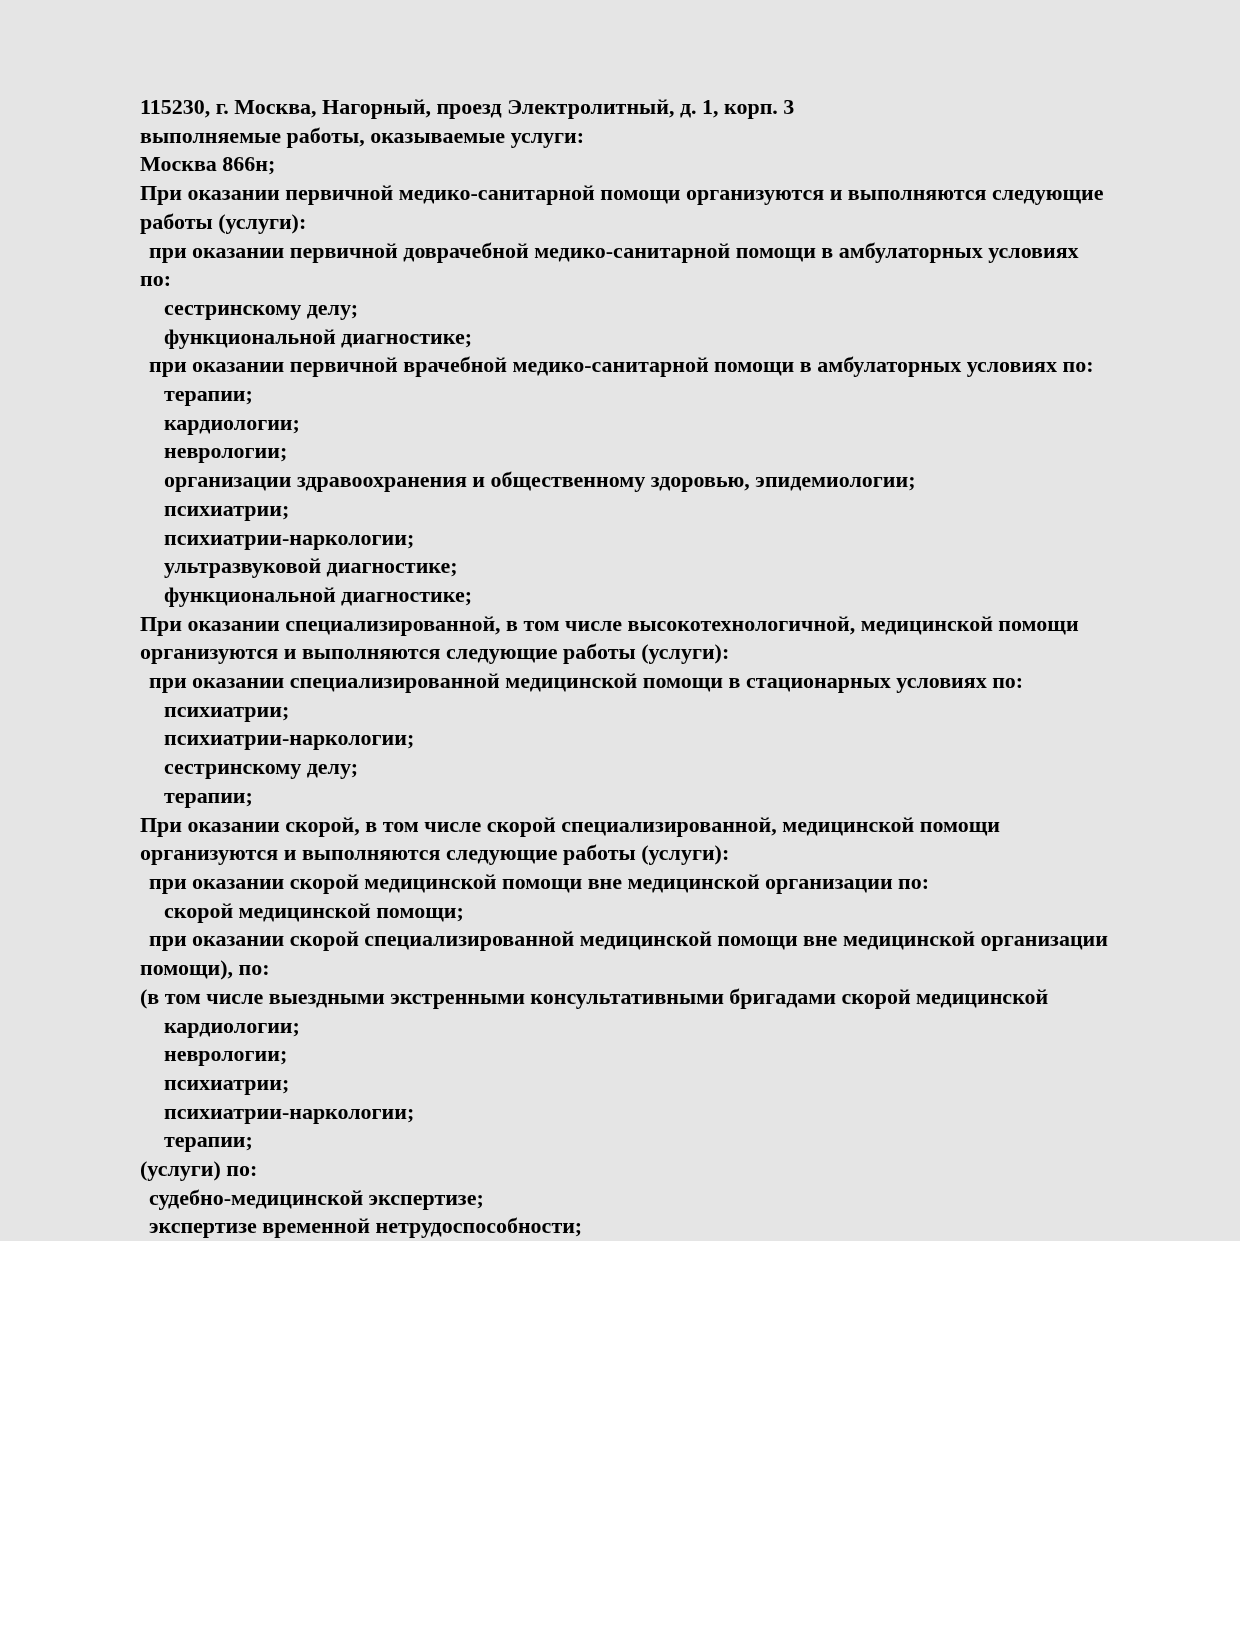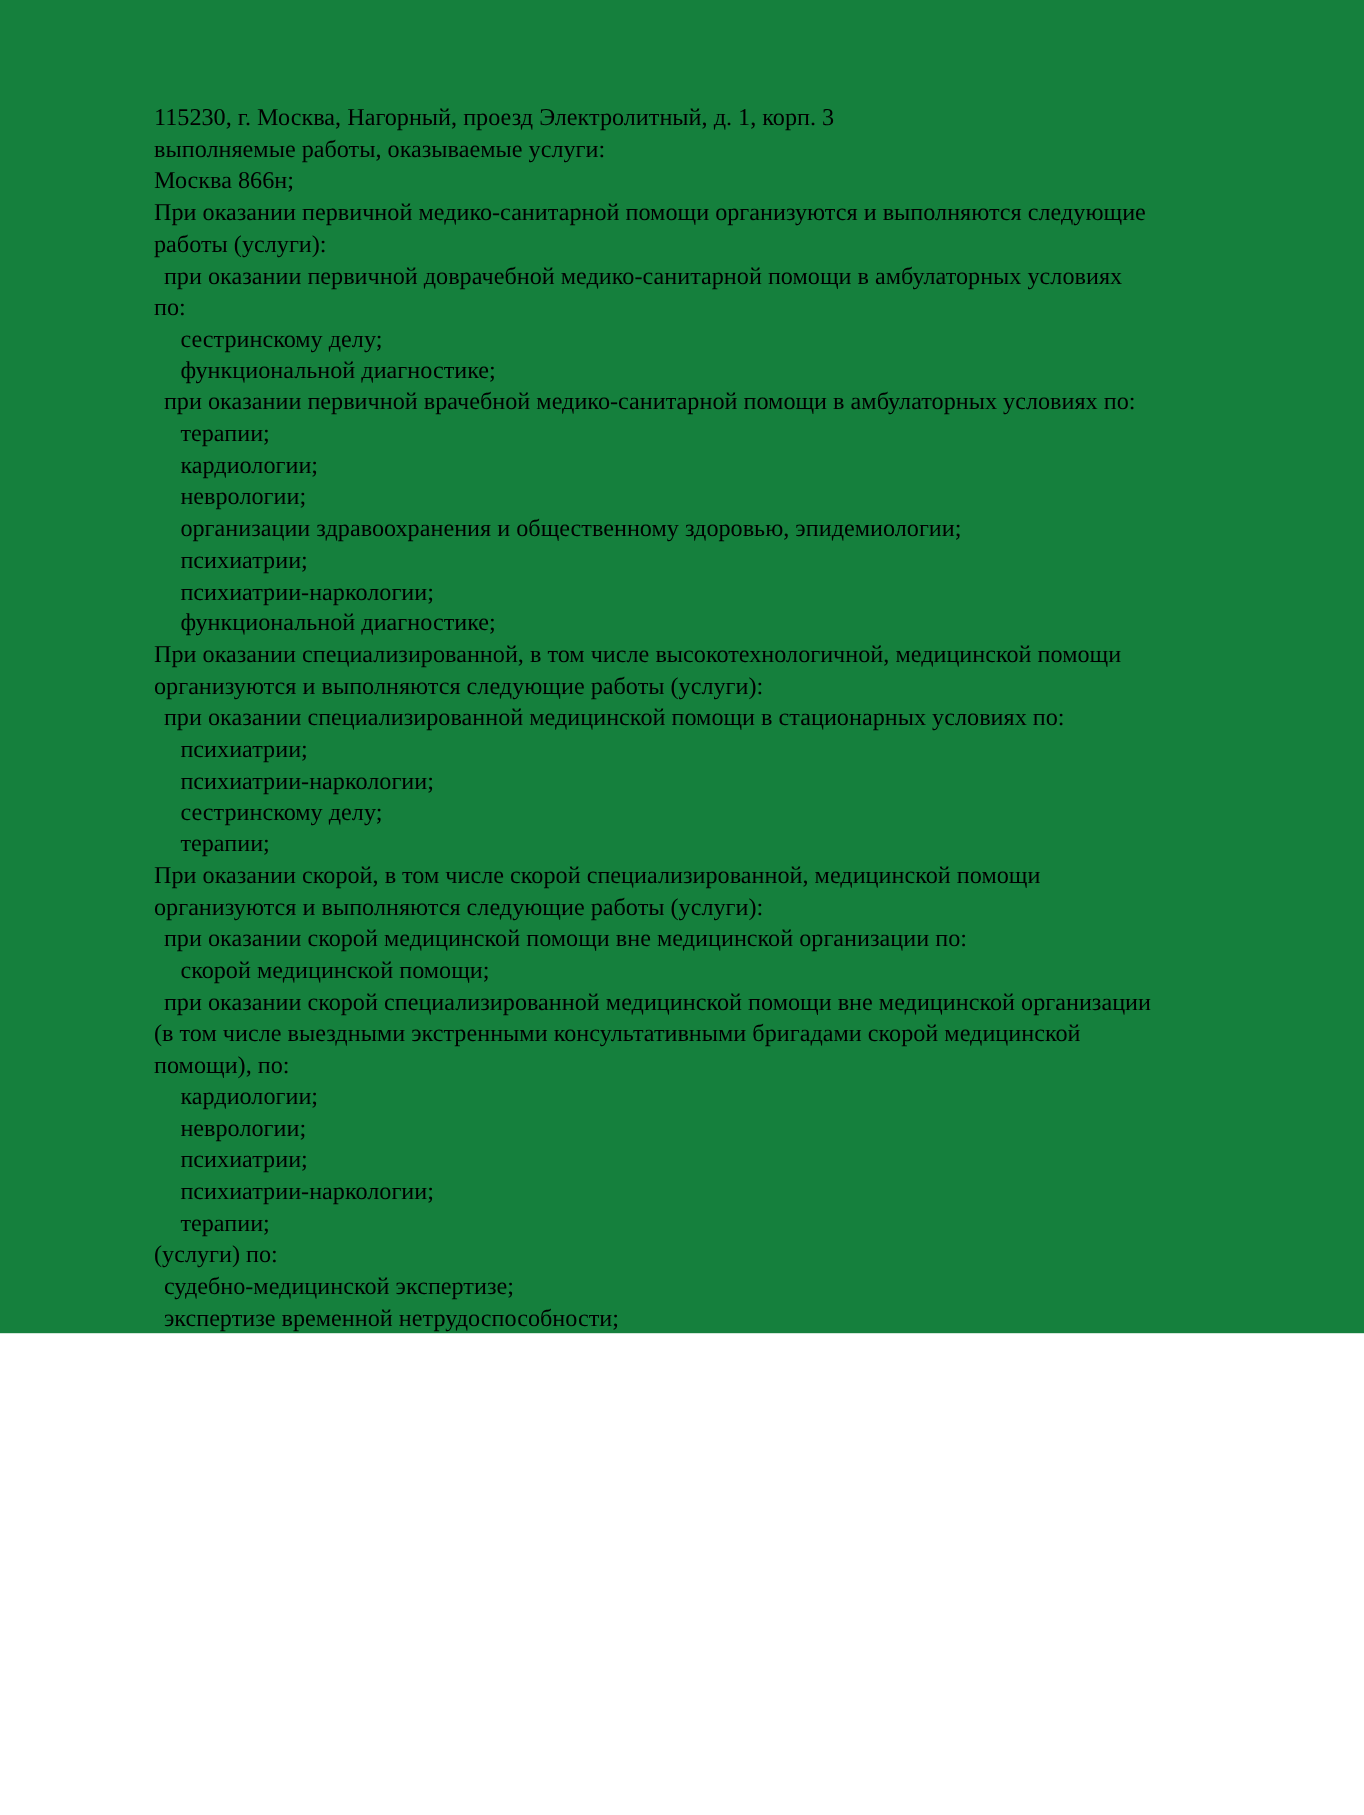--- a/index.html
+++ b/index.html
@@ -28,52 +28,53 @@
   .line {
     white-space: nowrap;
   }
   .indent-0 { padding-left: 0; }
   .indent-1 { padding-left: 9px; }
   .indent-2 { padding-left: 24px; }
 </style>
 </head>
 <body>
 
-<div class="doc" id="document-page" style="background: #15803d; color: rgb(0, 0, 0);">
+<div class="doc" id="document-page" style="background: #e5e5e5; color: rgb(0, 0, 0); font-weight: bold;">
     <div class="line indent-0">115230, г. Москва, Нагорный, проезд Электролитный, д. 1, корп. 3</div>
     <div class="line indent-0">выполняемые работы, оказываемые услуги:</div>
     <div class="line indent-0">Москва 866н;</div>
     <div class="line indent-0">При оказании первичной медико-санитарной помощи организуются и выполняются следующие</div>
     <div class="line indent-0">работы (услуги):</div>
     <div class="line indent-1">при оказании первичной доврачебной медико-санитарной помощи в амбулаторных условиях</div>
     <div class="line indent-0">по:</div>
     <div class="line indent-2">сестринскому делу;</div>
     <div class="line indent-2">функциональной диагностике;</div>
     <div class="line indent-1">при оказании первичной врачебной медико-санитарной помощи в амбулаторных условиях по:</div>
     <div class="line indent-2">терапии;</div>
     <div class="line indent-2">кардиологии;</div>
     <div class="line indent-2">неврологии;</div>
     <div class="line indent-2">организации здравоохранения и общественному здоровью, эпидемиологии;</div>
     <div class="line indent-2">психиатрии;</div>
     <div class="line indent-2">психиатрии-наркологии;</div>
+    <div class="line indent-2">ультразвуковой диагностике;</div>
     <div class="line indent-2">функциональной диагностике;</div>
     <div class="line indent-0">При оказании специализированной, в том числе высокотехнологичной, медицинской помощи</div>
     <div class="line indent-0">организуются и выполняются следующие работы (услуги):</div>
     <div class="line indent-1">при оказании специализированной медицинской помощи в стационарных условиях по:</div>
     <div class="line indent-2">психиатрии;</div>
     <div class="line indent-2">психиатрии-наркологии;</div>
     <div class="line indent-2">сестринскому делу;</div>
     <div class="line indent-2">терапии;</div>
     <div class="line indent-0">При оказании скорой, в том числе скорой специализированной, медицинской помощи</div>
     <div class="line indent-0">организуются и выполняются следующие работы (услуги):</div>
     <div class="line indent-1">при оказании скорой медицинской помощи вне медицинской организации по:</div>
     <div class="line indent-2">скорой медицинской помощи;</div>
     <div class="line indent-1">при оказании скорой специализированной медицинской помощи вне медицинской организации</div>
+    <div class="line indent-0">помощи), по:</div>
     <div class="line indent-0">(в том числе выездными экстренными консультативными бригадами скорой медицинской</div>
-    <div class="line indent-0">помощи), по:</div>
     <div class="line indent-2">кардиологии;</div>
     <div class="line indent-2">неврологии;</div>
     <div class="line indent-2">психиатрии;</div>
     <div class="line indent-2">психиатрии-наркологии;</div>
     <div class="line indent-2">терапии;</div>
     <div class="line indent-0">(услуги) по:</div>
     <div class="line indent-1">судебно-медицинской экспертизе;</div>
     <div class="line indent-1">экспертизе временной нетрудоспособности;</div>
   </div>
 

